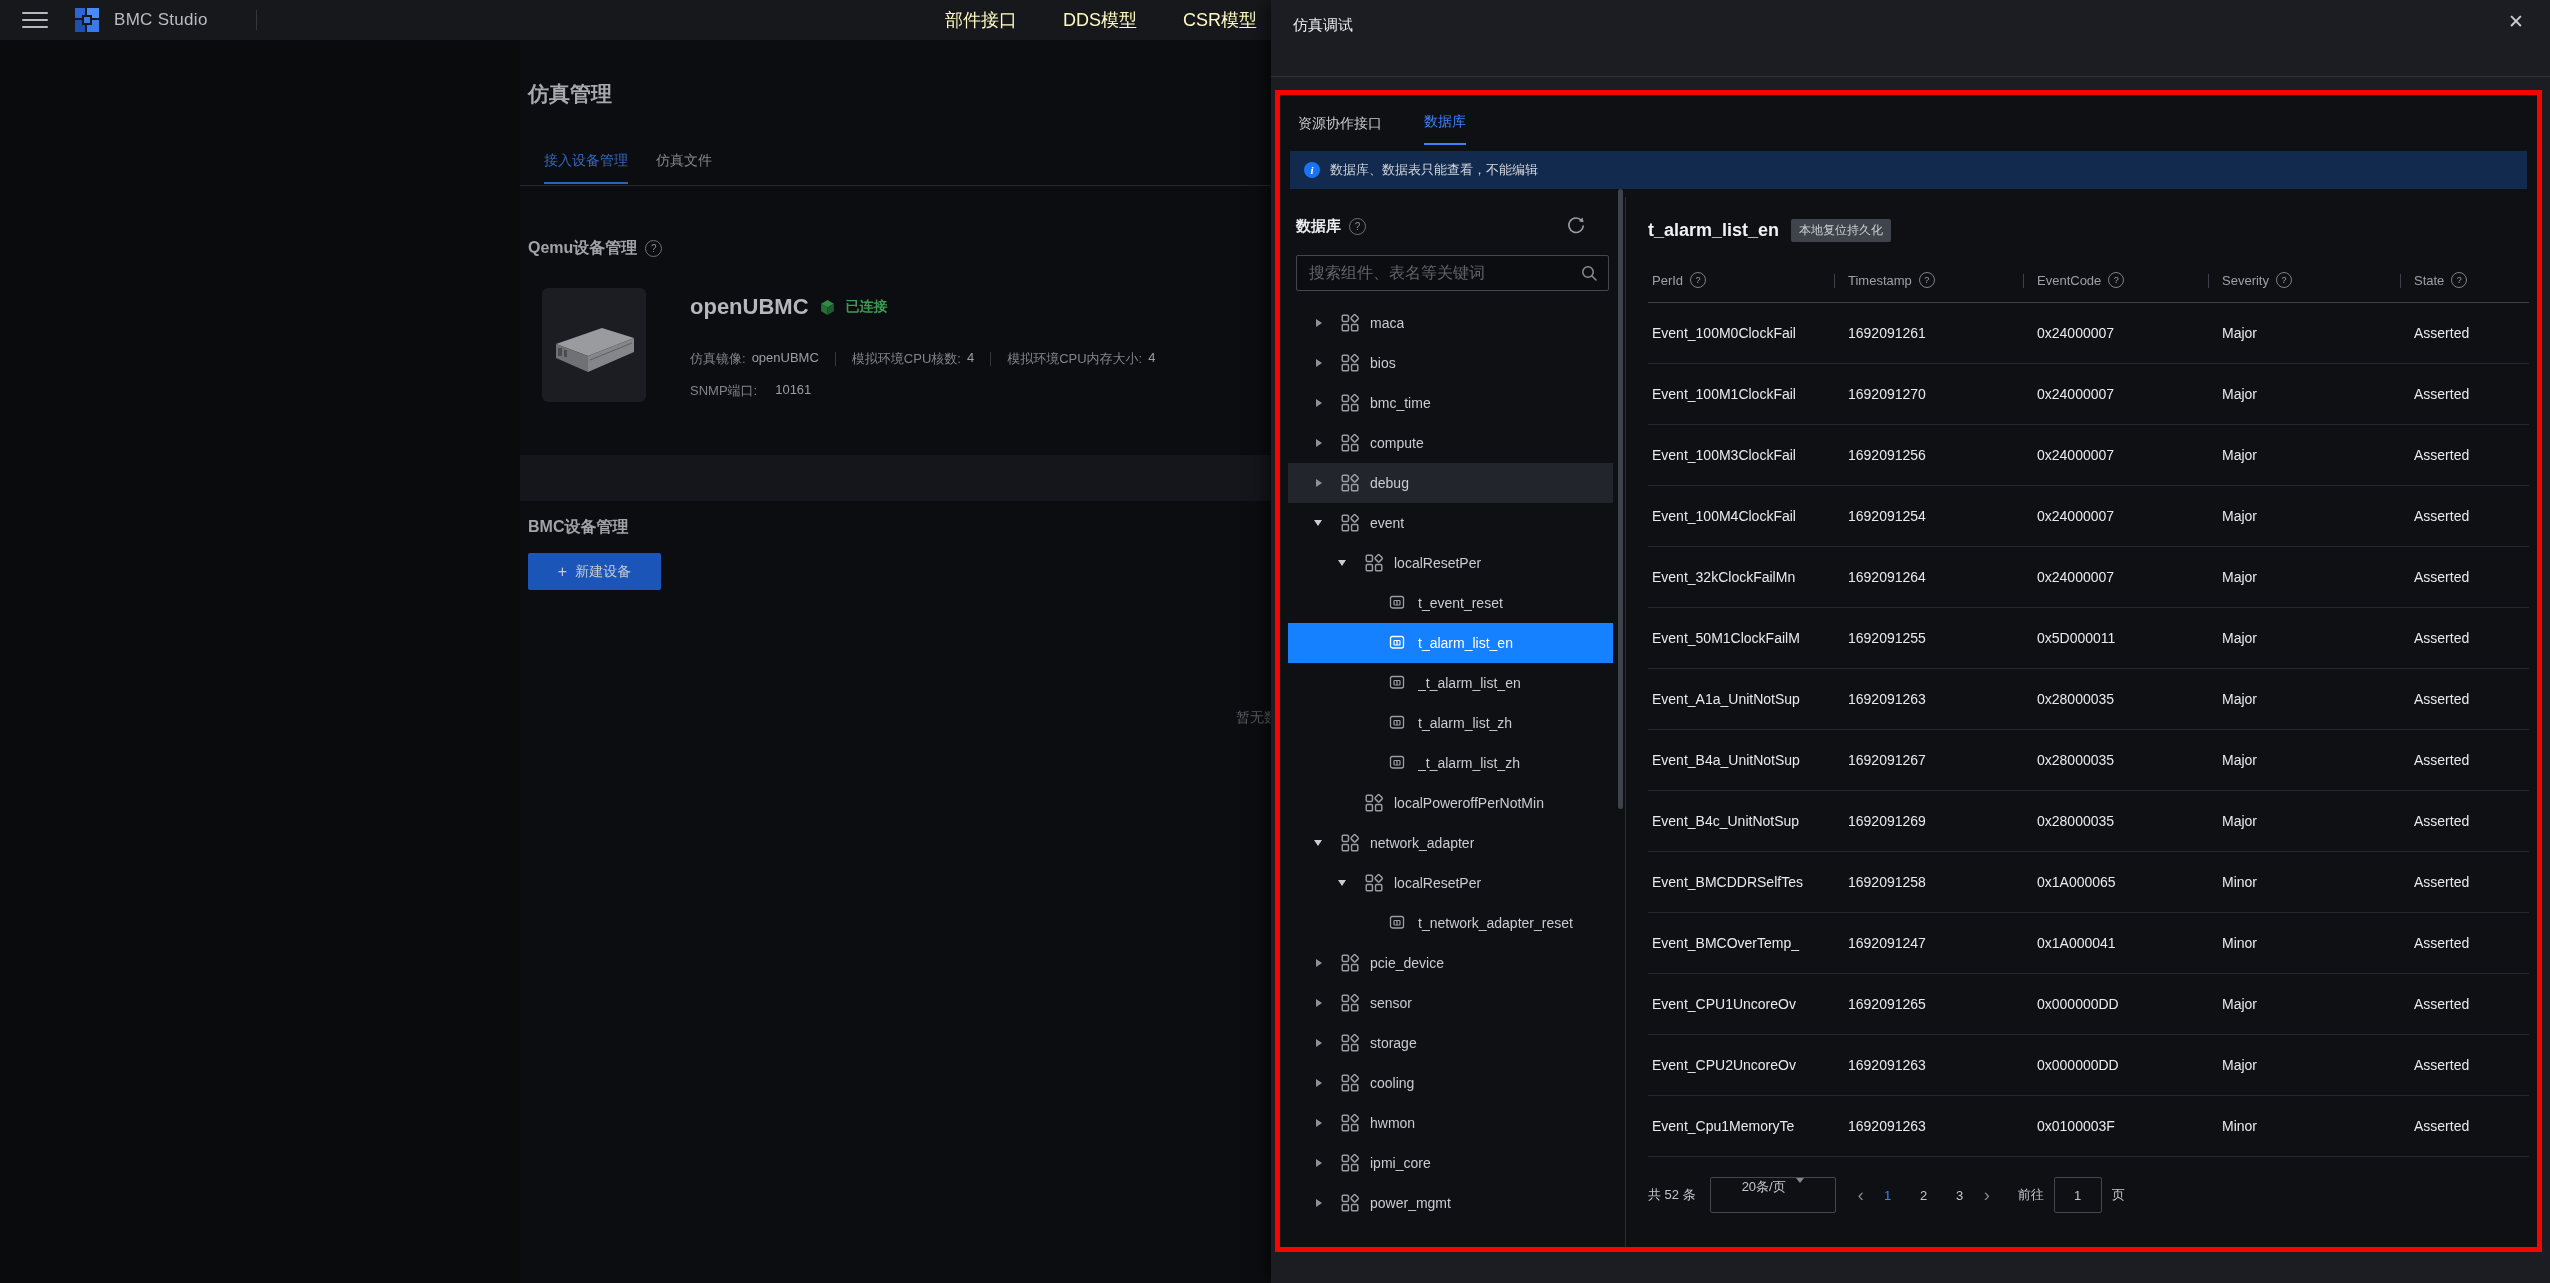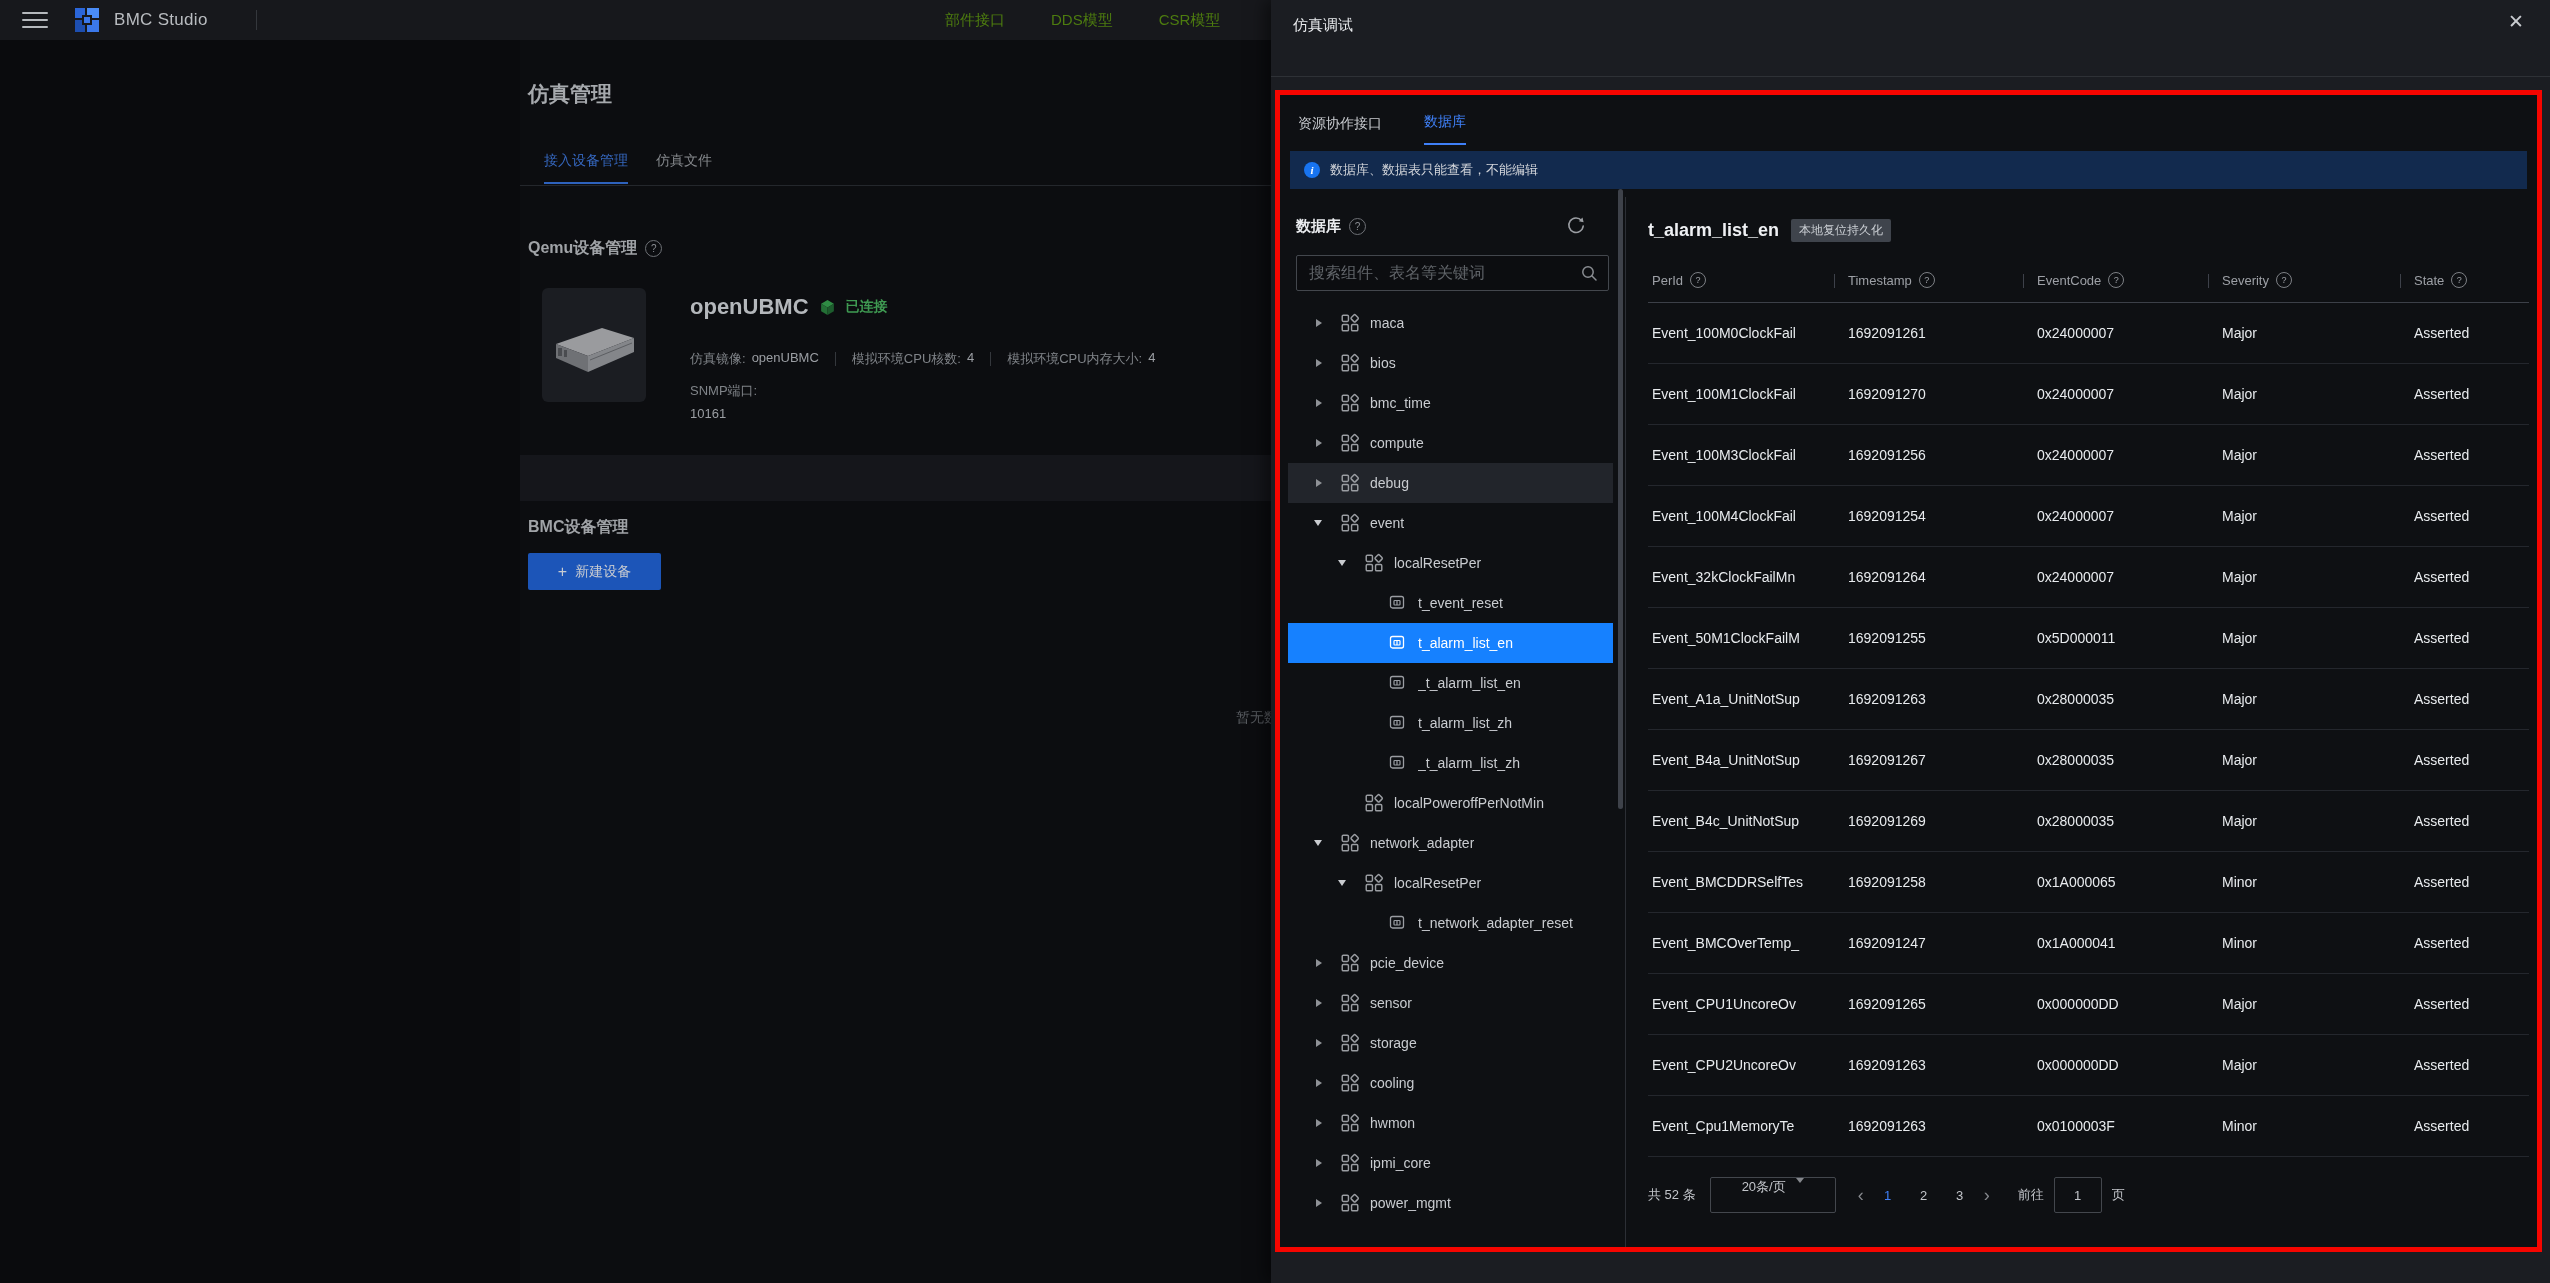--- a/index.html
+++ b/index.html
@@ -7,21 +7,21 @@
           font-family:"Liberation Sans","DejaVu Sans",sans-serif;color:#c9ccd0;font-size:14px;}
 
   
   .topbar{position:absolute;left:0;top:0;width:2550px;height:40px;background:#17181c;display:flex;align-items:center;}
   .hamburger{width:26px;height:16px;margin-left:22px;display:flex;flex-direction:column;justify-content:space-between;cursor:pointer;}
   .hamburger i{display:block;height:2px;background:#b6b9bd;border-radius:1px;}
   .logo{margin-left:26px;width:26px;height:26px;}
   .app-title{margin-left:14px;font-size:17px;color:#b9bcc0;letter-spacing:.3px;}
   .tb-divider{width:1px;height:20px;background:#34373c;margin-left:48px;}
   .topbar-menu{position:absolute;left:945px;top:0;height:40px;display:flex;align-items:center;gap:46px;}
-  .topbar-menu .mitem{font-size:15px;color:#4d7c0f;white-space:nowrap;cursor:pointer;}
+  .topbar-menu .mitem{font-size:18px;color:#fef9c3;white-space:nowrap;cursor:pointer;}
 
   
   .content-bg{position:absolute;left:520px;top:40px;width:751px;height:1243px;background:#15161b;}
   .card{position:absolute;background:#0c0d10;overflow:hidden;}
   .card1{left:520px;top:40px;width:751px;height:415px;}
   .card2{left:520px;top:501px;width:751px;height:782px;}
   .page-title{position:absolute;left:8px;top:40px;font-size:21px;font-weight:bold;color:#a6a9ad;}
   .main-tabs{position:absolute;left:24px;top:112px;display:flex;gap:28px;}
   .main-tabs .mtab{font-size:14px;padding-bottom:12px;color:#85888c;cursor:pointer;}
   .main-tabs .mtab.active{color:#3566bd;border-bottom:2px solid #2e62bd;}
@@ -35,21 +35,21 @@
   .device-img{width:104px;height:114px;background:#1b1d22;border-radius:6px;overflow:hidden;flex:none;}
   .device-info{margin-left:44px;padding-top:6px;}
   .device-name-row{display:flex;align-items:center;gap:10px;}
   .device-name{font-size:22px;font-weight:bold;color:#b4b7bb;}
   .conn-status{font-size:14px;color:#3f9a52;font-weight:bold;}
   .device-fields{display:flex;align-items:center;margin-top:30px;font-size:13px;}
   .dfield{display:flex;gap:6px;}
   .dfield .lb{color:#808489;}
   .dfield .vl{color:#9b9ea3;}
   .f-sep{width:1px;height:14px;background:#34373c;margin:0 16px;}
-  .snmp-row{margin-top:14px;font-size:13px;display:flex;gap:6px;flex-direction:column;}
+  .snmp-row{margin-top:14px;font-size:13px;display:flex;gap:18px;}
 
   .bmc-title{position:absolute;left:8px;top:16px;}
   .new-device-btn{position:absolute;left:8px;top:52px;width:133px;height:37px;background:#1c55b8;border-radius:2px;
                   display:flex;align-items:center;justify-content:center;gap:8px;color:#c7cbd1;font-size:14px;cursor:pointer;}
   .plus{font-size:16px;line-height:1;color:#c7cbd1;}
   .bmc-thead{position:absolute;left:0;top:118px;width:751px;display:grid;grid-template-columns:237px 192px 1fr;
              font-size:14px;color:#8b8e93;font-weight:bold;padding-bottom:14px;border-bottom:1px solid #26292f;}
   .bmc-thead .bh{padding-left:50px;position:relative;}
   .bmc-thead .bh + .bh{padding-left:12px;border-left:1px solid #30343a;}
   .empty-text{position:absolute;left:716px;top:208px;font-size:14px;color:#595c61;white-space:nowrap;}

